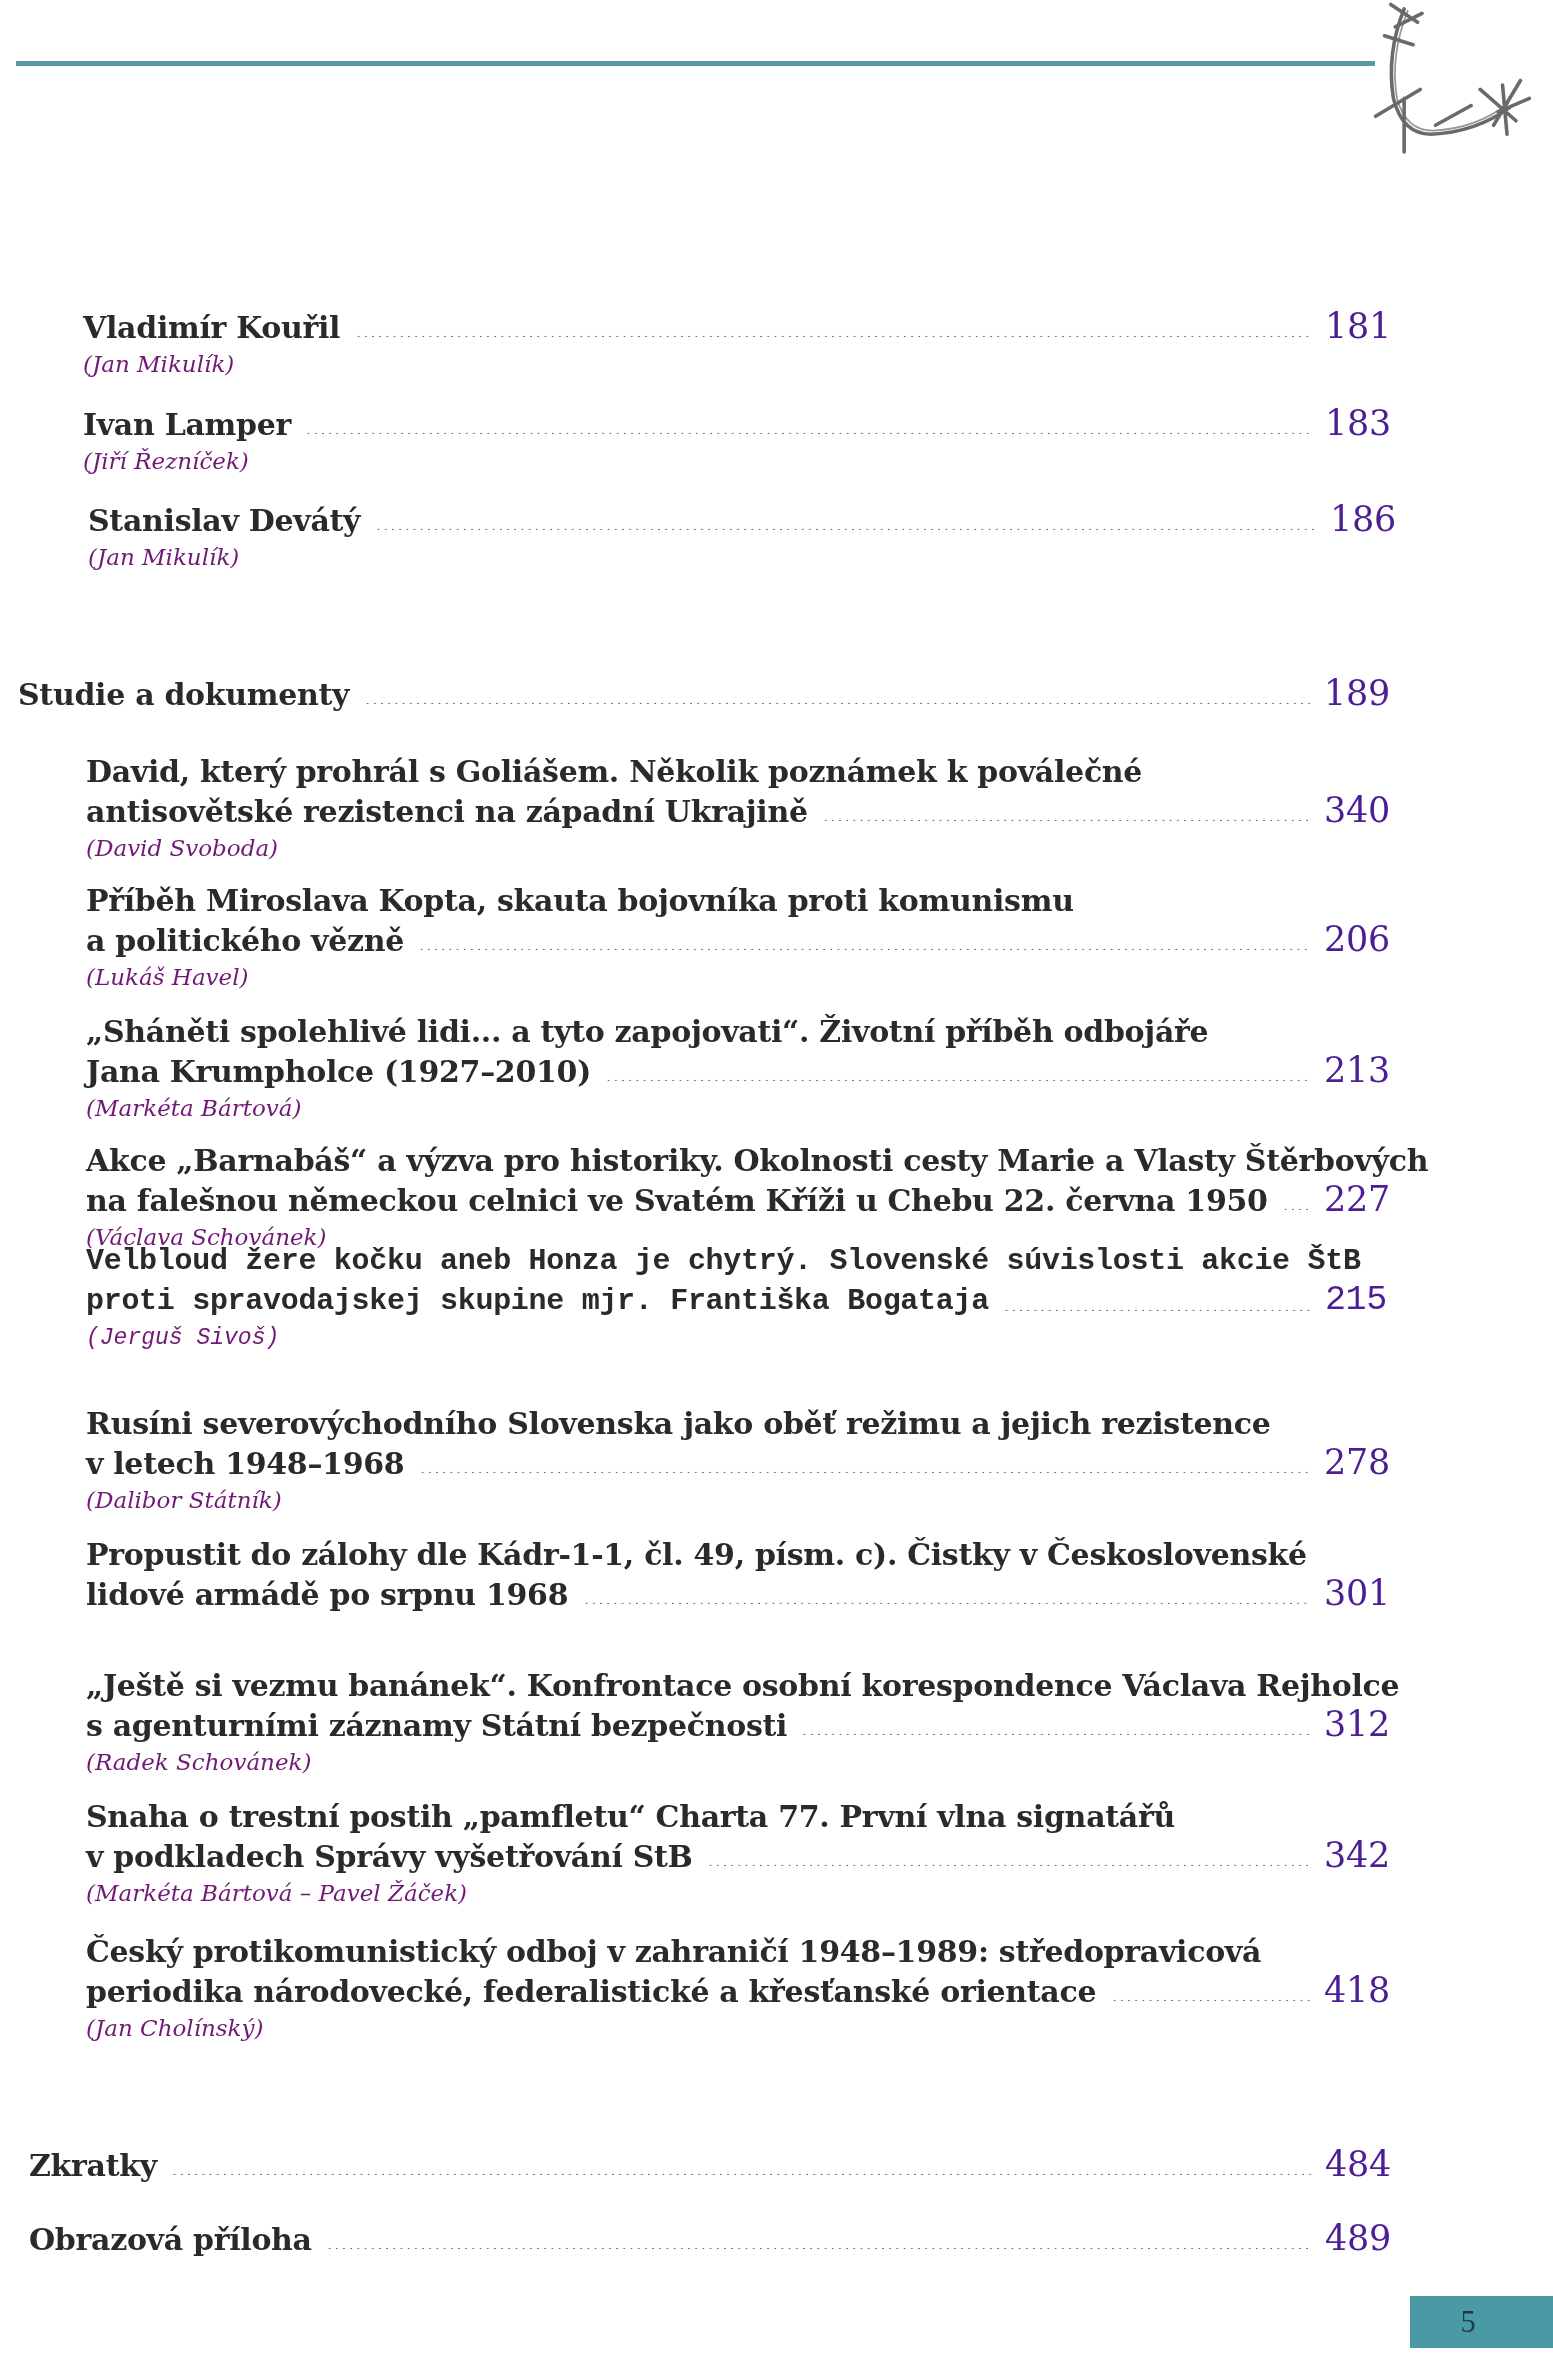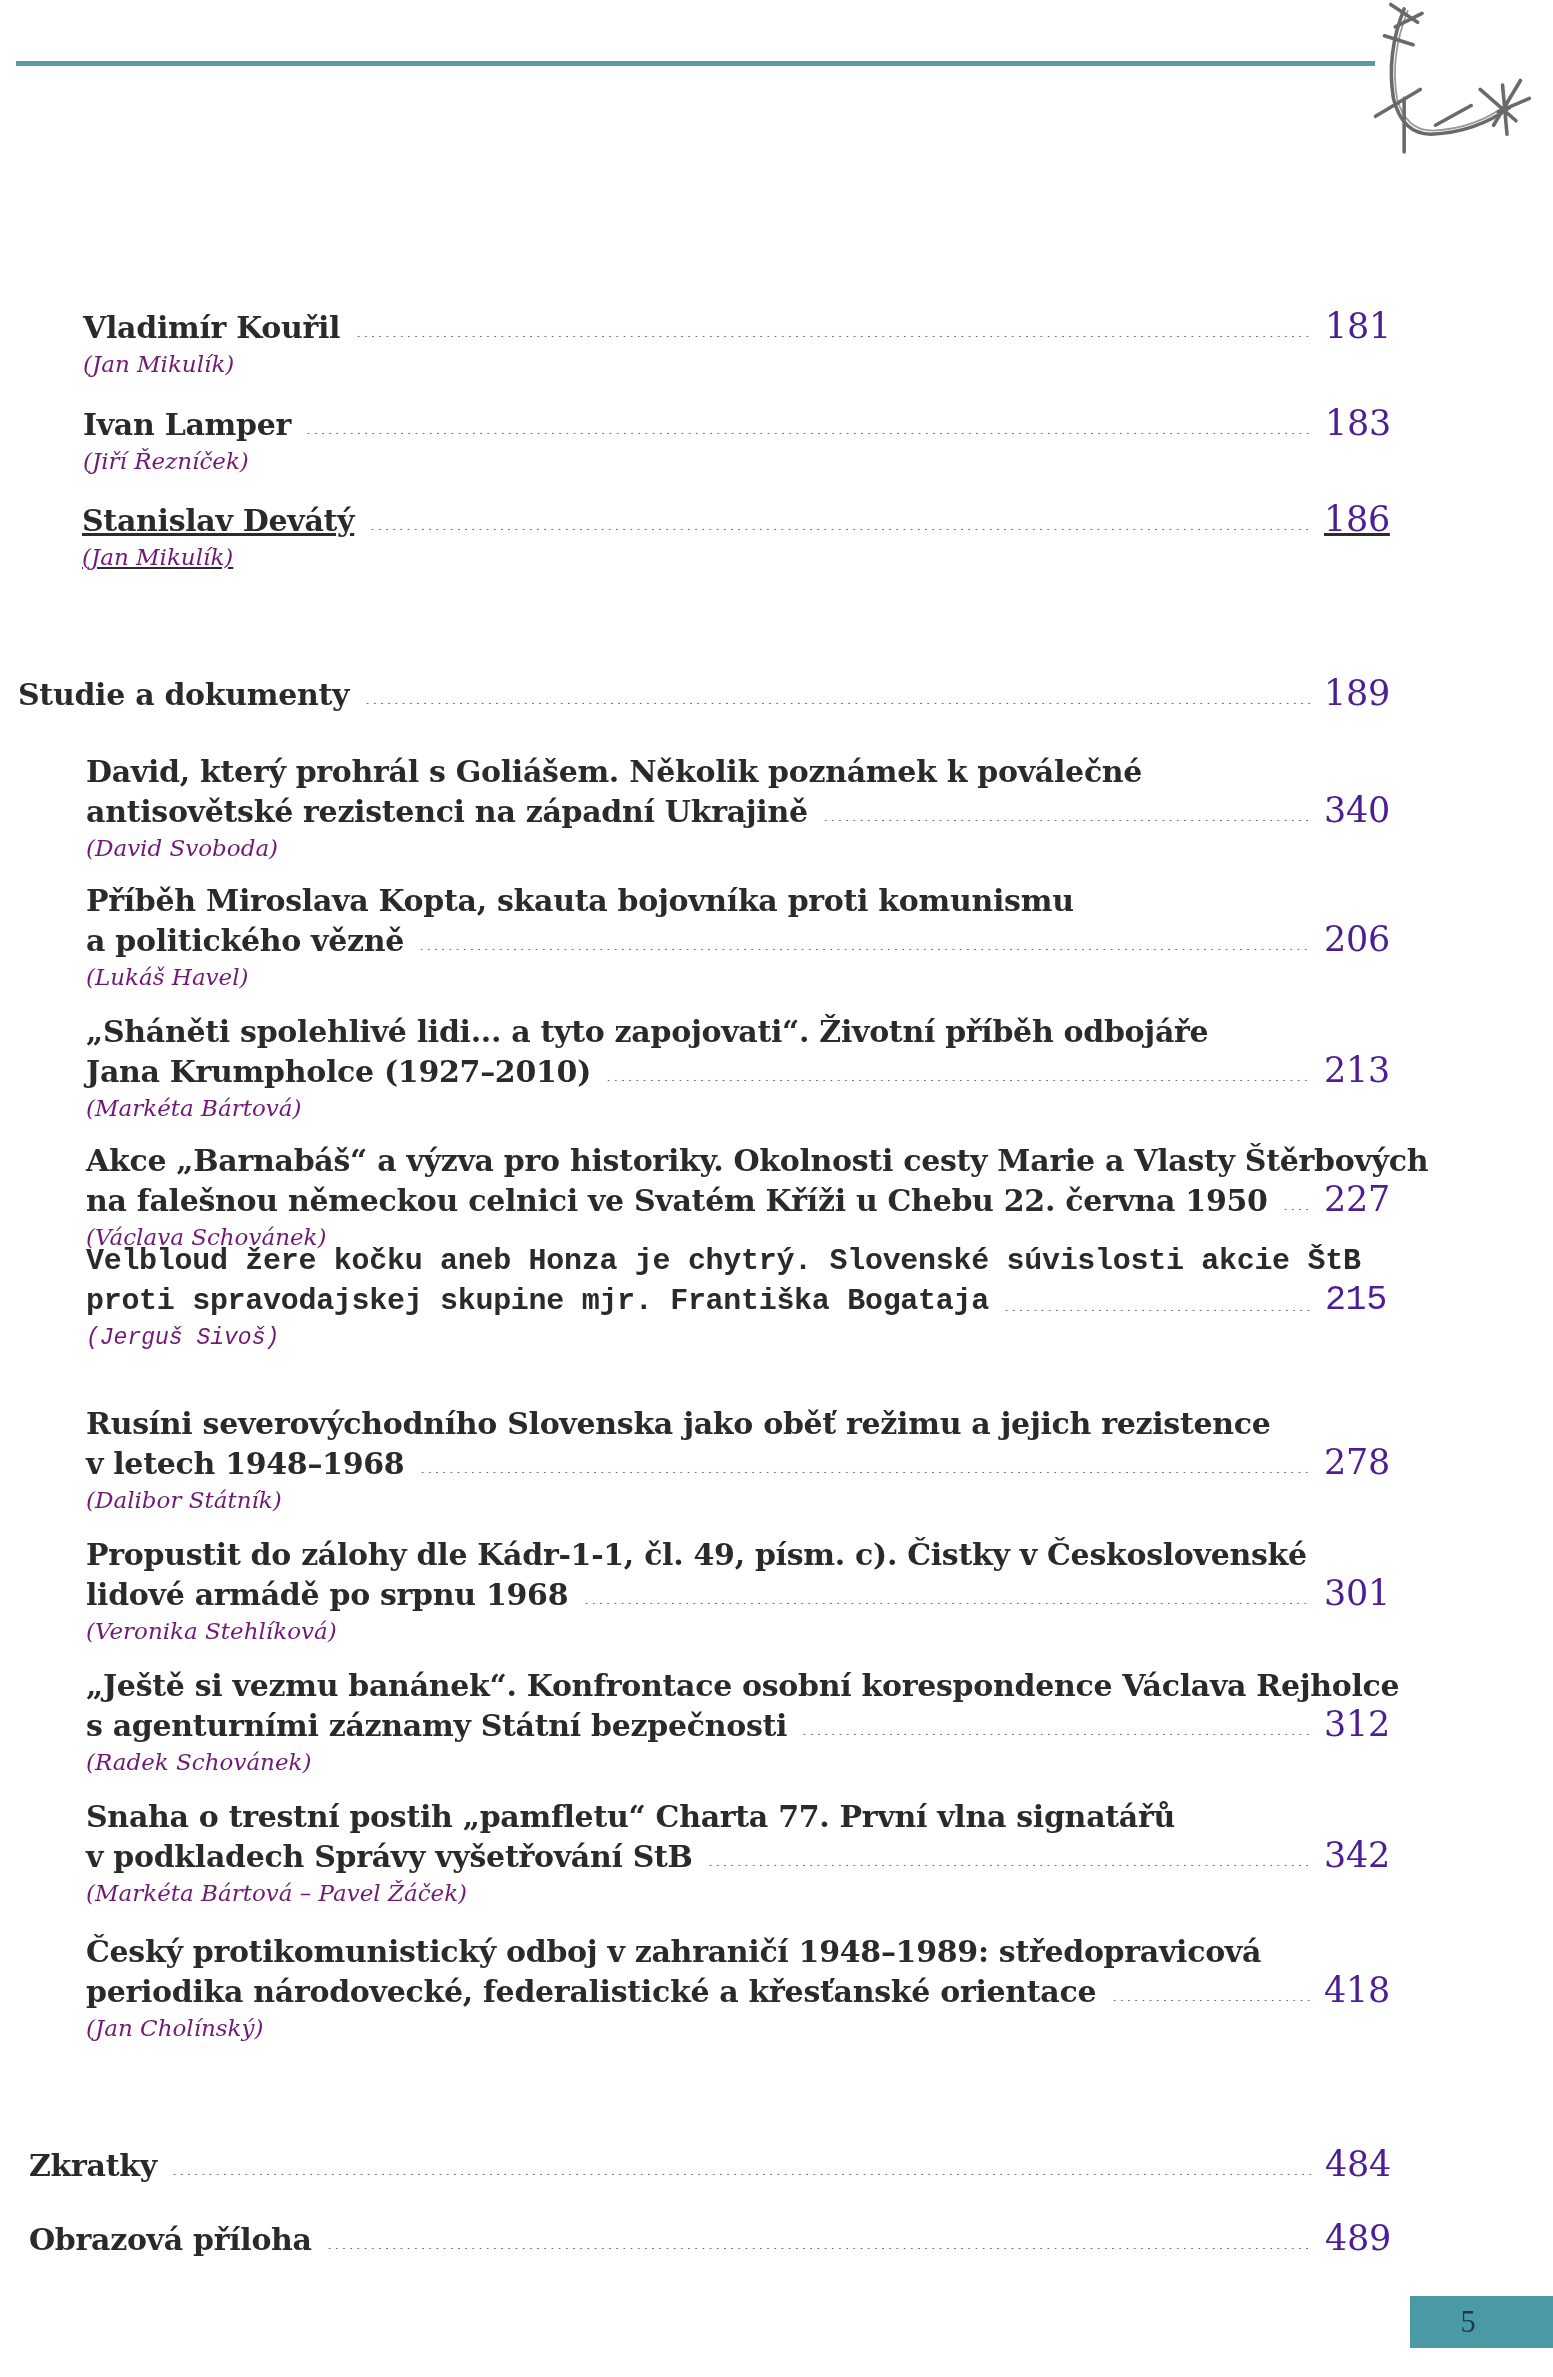--- a/index.html
+++ b/index.html
@@ -72,21 +72,21 @@
   <div class="author">(Jan Mikulík)</div>
 </div>
 <div class="toc-entry" style="left:83px; top:404px; width:1305px;">
   <div class="line">
       <span class="text">Ivan Lamper</span>
       <span class="dots"></span>
       <span class="page">183</span>
     </div>
   <div class="author">(Jiří Řezníček)</div>
 </div>
-<div class="toc-entry" style="left:82px; top:500px; width:1305px;text-decoration:underline;">
+<div class="toc-entry" style="left:88px; top:500px; width:1305px;">
   <div class="line">
       <span class="text">Stanislav Devátý</span>
       <span class="dots"></span>
       <span class="page">186</span>
     </div>
   <div class="author">(Jan Mikulík)</div>
 </div>
 
 <div class="toc-entry" style="left:18px; top:674px; width:1369px;">
   <div class="line">
@@ -150,21 +150,20 @@
     </div>
   <div class="author">(Dalibor Státník)</div>
 </div>
 <div class="toc-entry" style="left:86px; top:1535px; width:1301px;">
   <div class="title-first">Propustit do zálohy dle Kádr-1-1, čl. 49, písm. c). Čistky v Československé</div>
   <div class="line">
       <span class="text">lidové armádě po srpnu 1968</span>
       <span class="dots"></span>
       <span class="page">301</span>
     </div>
-  <div class="author">(Veronika Stehlíková)</div>
 </div>
 <div class="toc-entry" style="left:86px; top:1666px; width:1301px;">
   <div class="title-first">„Ještě si vezmu banánek“. Konfrontace osobní korespondence Václava Rejholce</div>
   <div class="line">
       <span class="text">s agenturními záznamy Státní bezpečnosti</span>
       <span class="dots"></span>
       <span class="page">312</span>
     </div>
   <div class="author">(Radek Schovánek)</div>
 </div>

